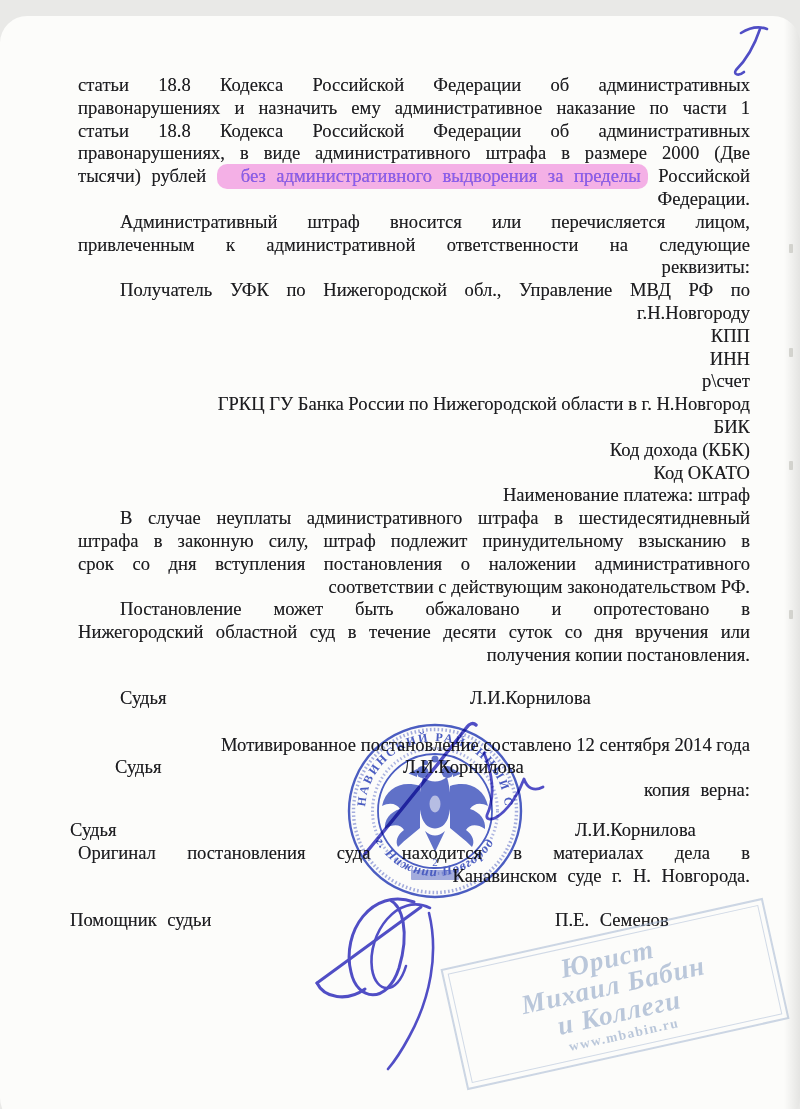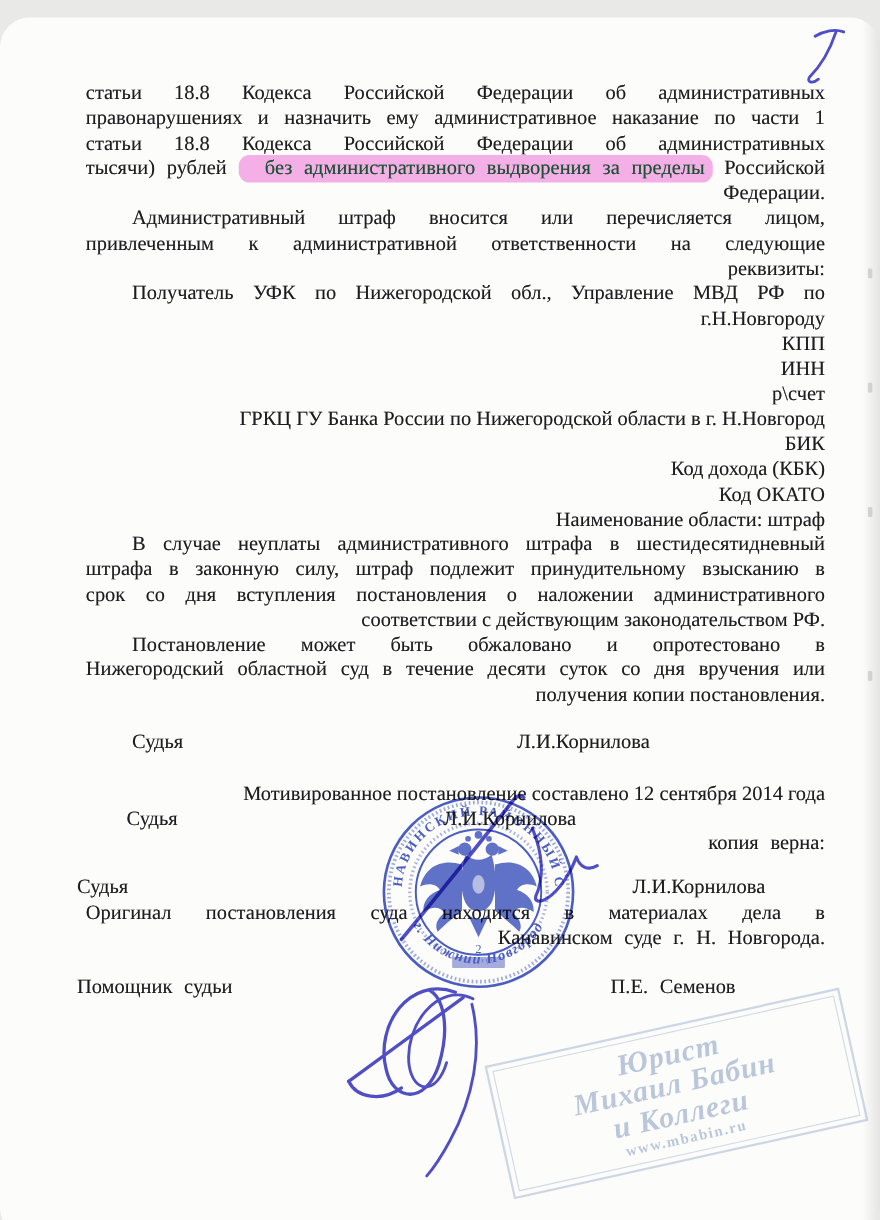--- a/index.html
+++ b/index.html
@@ -15,21 +15,21 @@
     position:absolute;left:78px;top:58px;width:672px;
     font-size:18.6px;line-height:22.8px;color:#1d1d20;
     text-shadow:0 0 .4px rgba(20,20,25,.45);
   }
   .jl{text-align:justify;text-align-last:justify;-moz-text-align-last:justify;}
   .ln{text-align:right;}
   .ind{text-indent:42px;}
   .hl{
     background:rgba(242,162,226,.85);
     border-radius:10px;padding:1px 7px 3px 24px;
-    color:#14532d;
+    color:#8b5cf6;
   }
   .g17{height:17px}.g20{height:20px}.g22{height:22px}.g24{height:24px}
   .sigrow{position:relative;height:22.8px;}
   .sigrow span{position:absolute;top:0;white-space:nowrap;}
   .pos-a{left:42px}.pos-b{left:392px}.pos-c{left:37px}.pos-d{left:325px}
   .pos-e{left:-8px}.pos-f{left:497px}.pos-g{left:477px}
   .mleft{margin-left:-8px;}
   .ws{word-spacing:6px;}
   
   .seal{
@@ -72,41 +72,42 @@
 </head>
 <body>
 
 <div class="page">
 
   <div class="doc">
 
     <div class="jl">статьи 18.8 Кодекса Российской Федерации об административных</div>
     <div class="jl">правонарушениях и назначить ему административное наказание по части 1</div>
     <div class="jl">статьи 18.8 Кодекса Российской Федерации об административных</div>
+    <div class="jl">правонарушениях, в виде административного штрафа в размере 2000 (Две</div>
     <div class="jl">
       <span>тысячи) рублей</span>
       <span class="hl">без административного выдворения за пределы</span>
       <span>Российской</span>
     </div>
     <div class="ln">Федерации.</div>
 
     <div class="jl ind">Административный штраф вносится или перечисляется лицом,</div>
     <div class="jl">привлеченным к административной ответственности на следующие</div>
     <div class="ln">реквизиты:</div>
 
     <div class="jl ind">Получатель УФК по Нижегородской обл., Управление МВД РФ по</div>
     <div class="ln">г.Н.Новгороду</div>
     <div class="ln">КПП</div>
     <div class="ln">ИНН</div>
     <div class="ln">р\счет</div>
     <div class="ln">ГРКЦ ГУ Банка России по Нижегородской области в г. Н.Новгород</div>
     <div class="ln">БИК</div>
     <div class="ln">Код дохода (КБК)</div>
     <div class="ln">Код ОКАТО</div>
-    <div class="ln">Наименование области: штраф</div>
+    <div class="ln">Наименование платежа: штраф</div>
 
     <div class="jl ind">В случае неуплаты административного штрафа в шестидесятидневный</div>
     <div class="jl">штрафа в законную силу, штраф подлежит принудительному взысканию в</div>
     <div class="jl">срок со дня вступления постановления о наложении административного</div>
     <div class="ln">соответствии с действующим законодательством РФ.</div>
 
     <div class="jl ind">Постановление может быть обжаловано и опротестовано в</div>
     <div class="jl">Нижегородский областной суд в течение десяти суток со дня вручения или</div>
     <div class="ln">получения копии постановления.</div>
 

